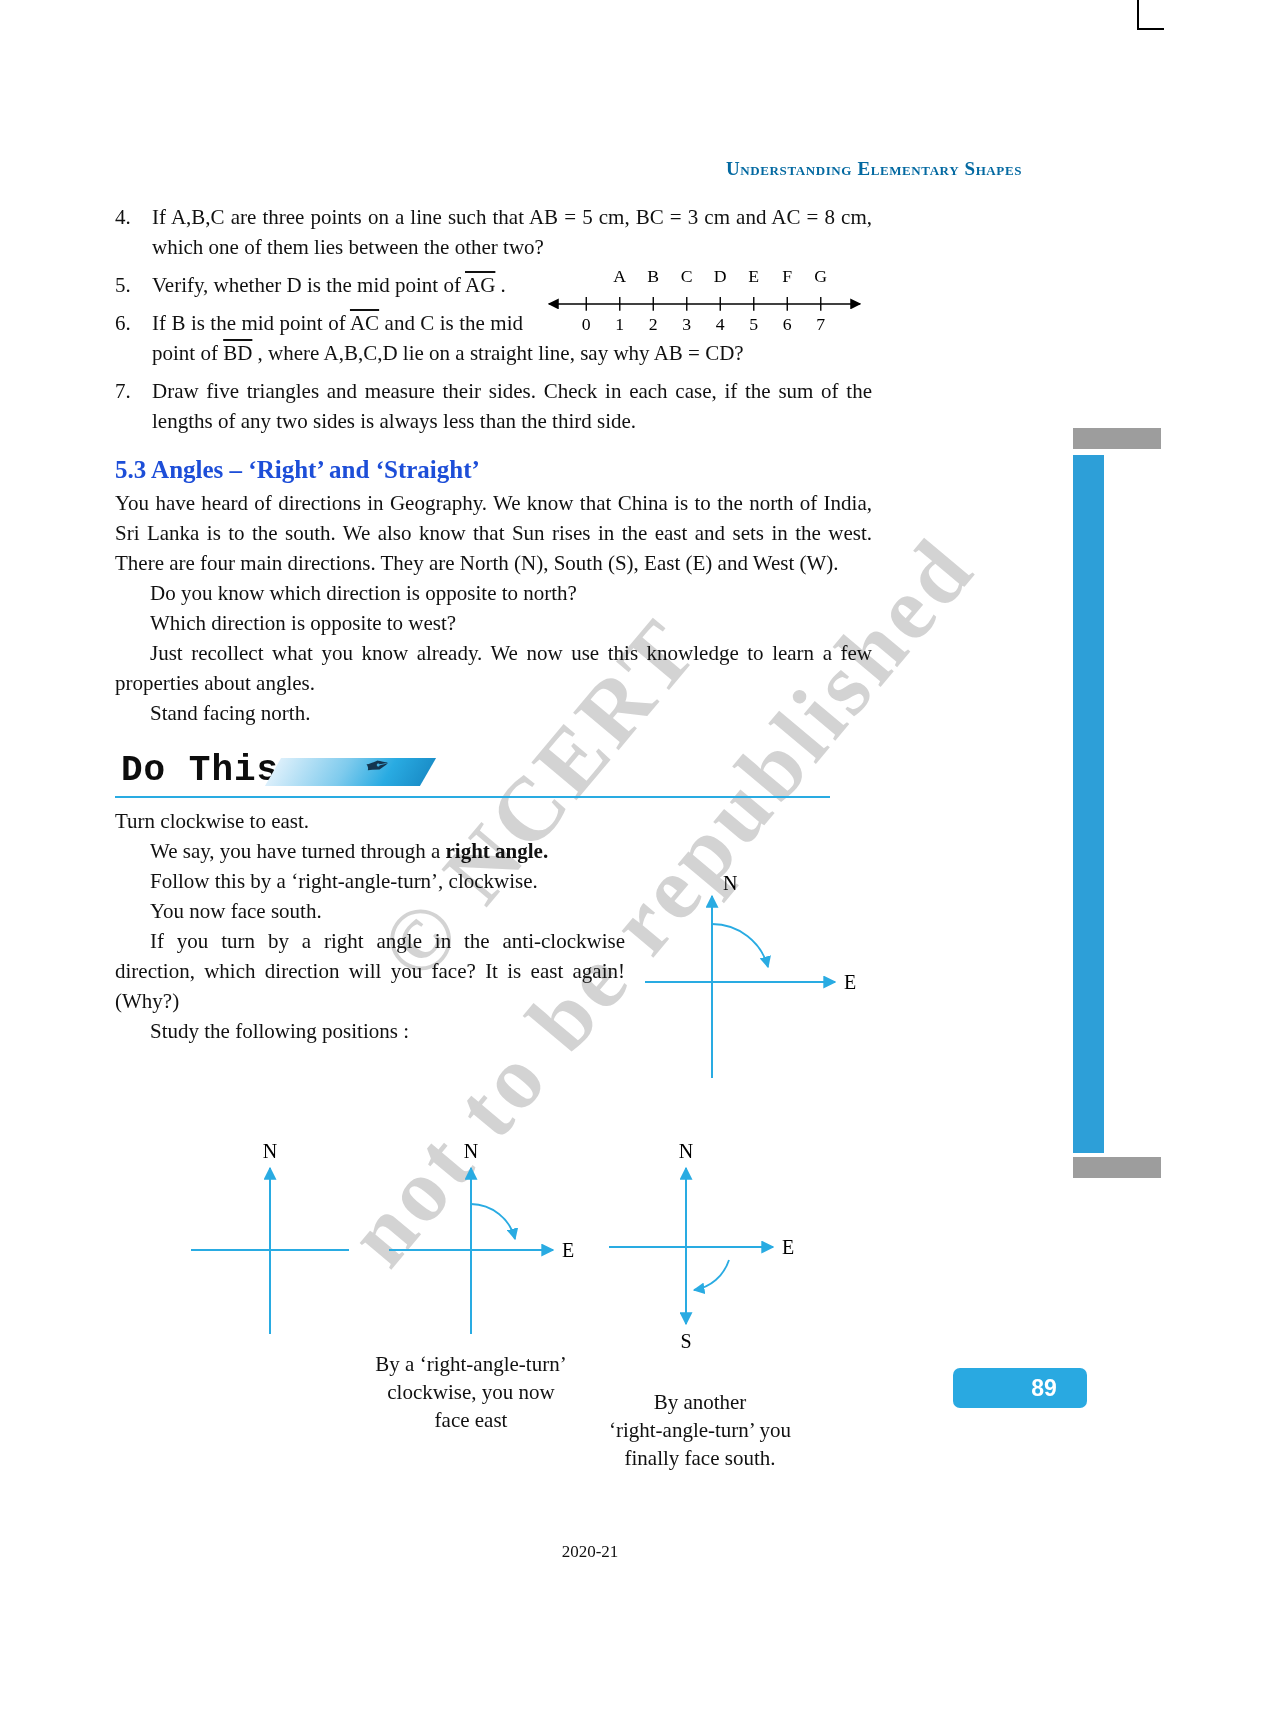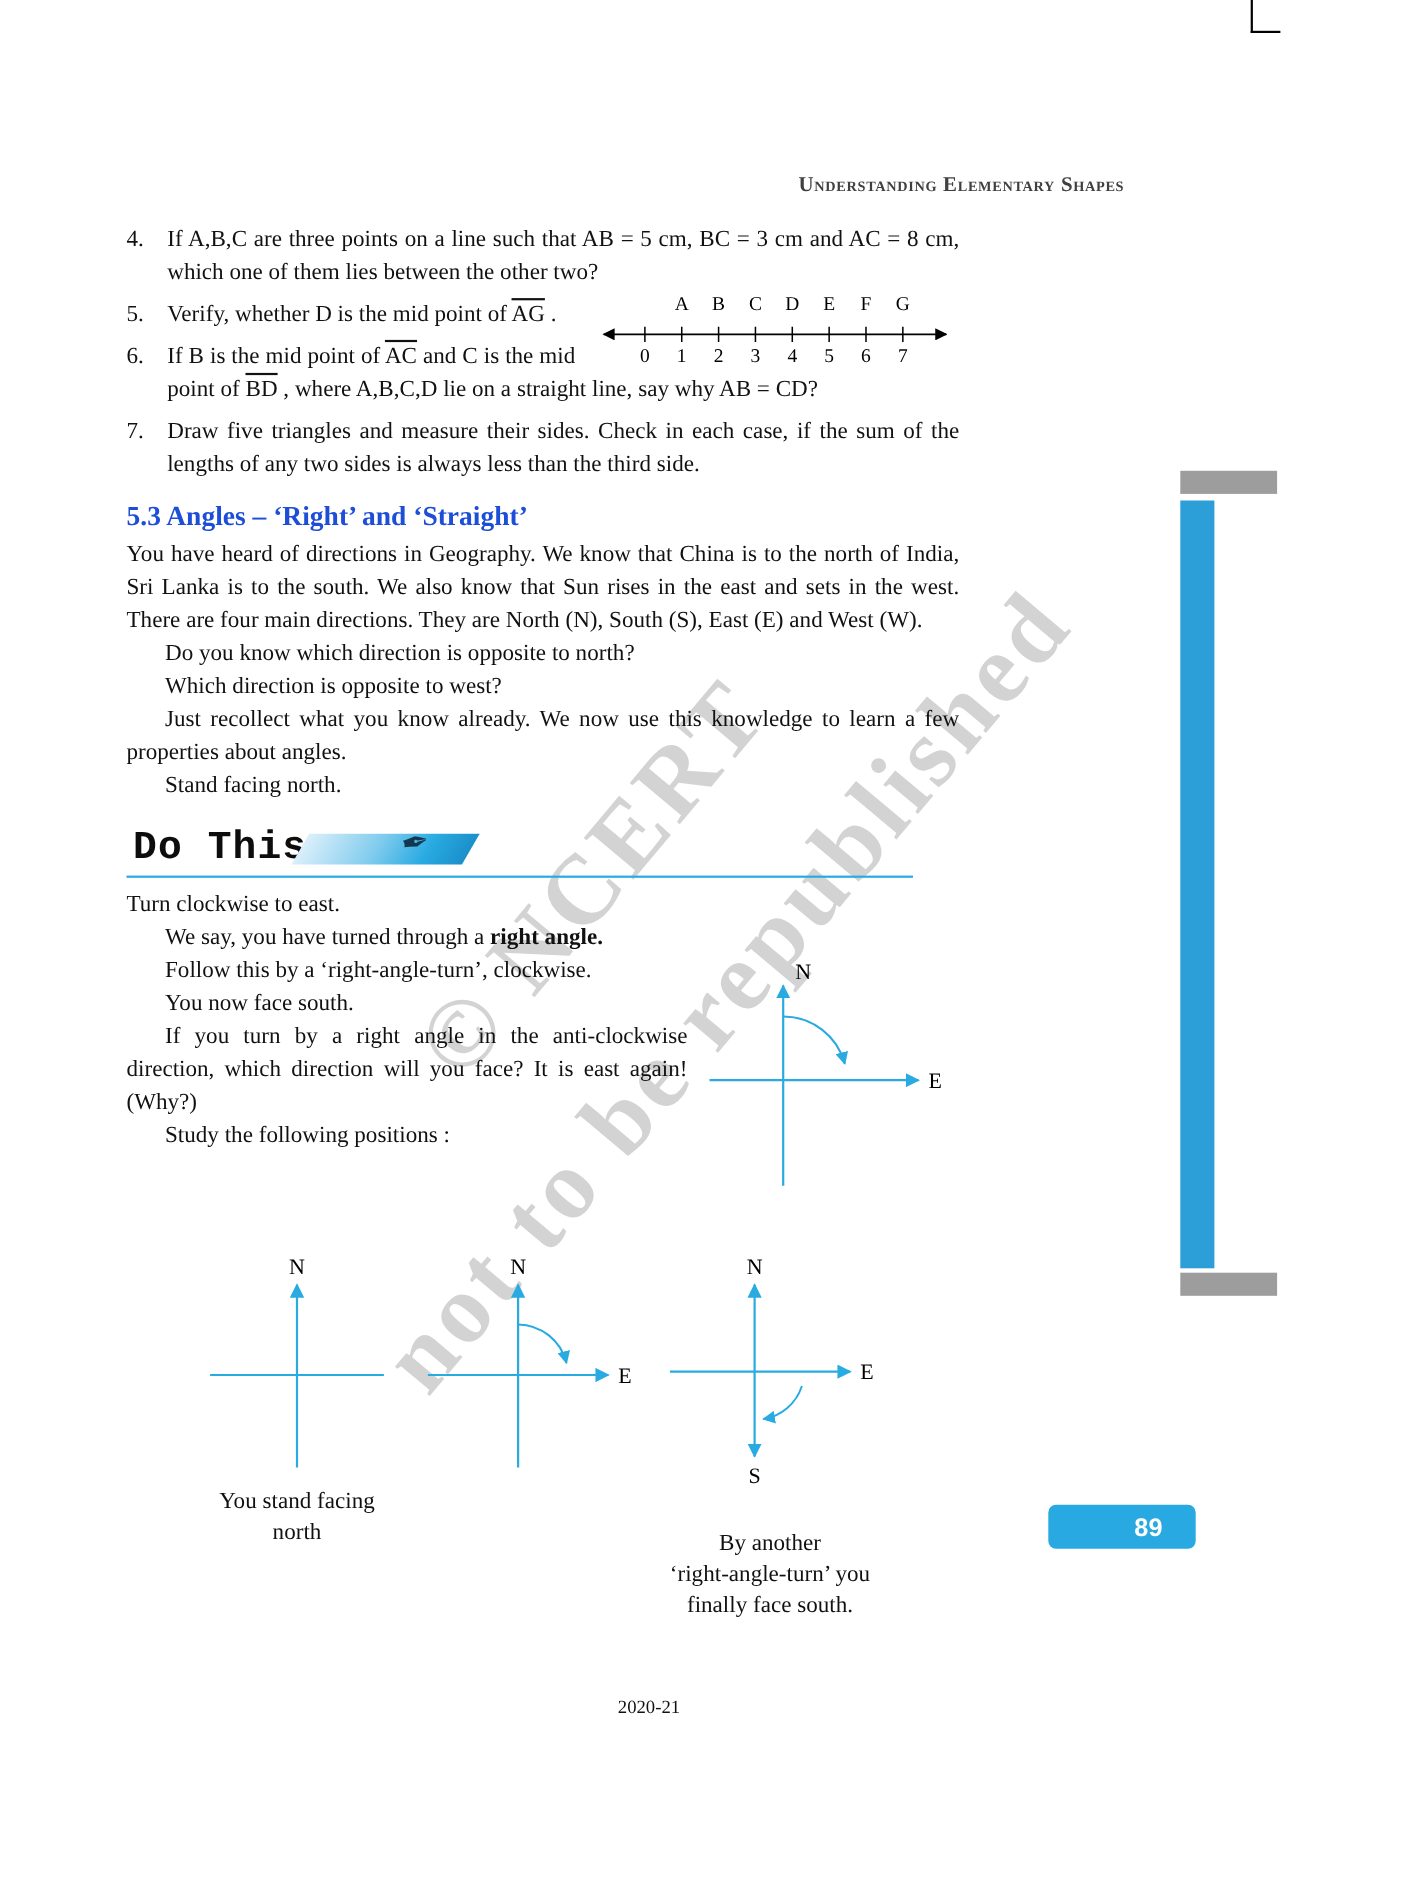--- a/index.html
+++ b/index.html
@@ -18,21 +18,21 @@
   }
 
   
   .crop-v { position:absolute; left:1137px; top:0; width:2px; height:30px; background:#000; z-index:2; }
   .crop-h { position:absolute; left:1137px; top:28px; width:27px; height:2px; background:#000; z-index:2; }
 
   
   .running-head {
     position:absolute; top:158px; left:540px; width:482px; text-align:right;
     font-variant:small-caps; font-weight:bold; font-size:19px;
-    letter-spacing:0.6px; color:#404040; z-index:1;
+    letter-spacing:0.6px; color:#0369a1; z-index:1;
   }
 
   
   .flow { position:absolute; left:115px; top:202px; width:757px; z-index:1; }
 
   .ex-item { position:relative; padding-left:37px; font-size:21px; line-height:30px; text-align:justify; margin:0 0 8px 0; }
   .ex-num { position:absolute; left:0; top:0; }
   .ov { text-decoration:overline; }
 
   .nl-float { float:right; width:335px; height:70px; margin:-6px 0 2px 14px; }
@@ -221,25 +221,26 @@
     <svg viewBox="0 0 195 218" width="195" height="218">
       <line x1="83" y1="26" x2="83" y2="182" stroke="#29abe2" stroke-width="2" marker-start="url(#mb)" marker-end="url(#mb)"></line>
       <line x1="6" y1="105" x2="170" y2="105" stroke="#29abe2" stroke-width="2" marker-end="url(#mb)"></line>
       <path d="M 126 118 A 44 44 0 0 1 91 148" fill="none" stroke="#29abe2" stroke-width="1.8" marker-end="url(#mb)"></path>
       <text class="t20" x="83" y="16" text-anchor="middle">N</text>
       <text class="t20" x="179" y="112">E</text>
       <text class="t20" x="83" y="206" text-anchor="middle">S</text>
     </svg>
   </div>
 
-  <div class="caption" style="left:180px; top:1350px; width:180px;">
-    <div>You stand facing</div>
-    <div>north</div>
-  </div>
-
+
+  <div class="caption" style="left:356px; top:1350px; width:230px;">
+    <div>By a ‘right-angle-turn’</div>
+    <div>clockwise, you now</div>
+    <div>face east</div>
+  </div>
 
   <div class="caption" style="left:585px; top:1388px; width:230px;">
     <div>By another</div>
     <div>‘right-angle-turn’ you</div>
     <div>finally face south.</div>
   </div>
 
   <div class="badge">89</div>
   <div class="footer">2020-21</div>
 

